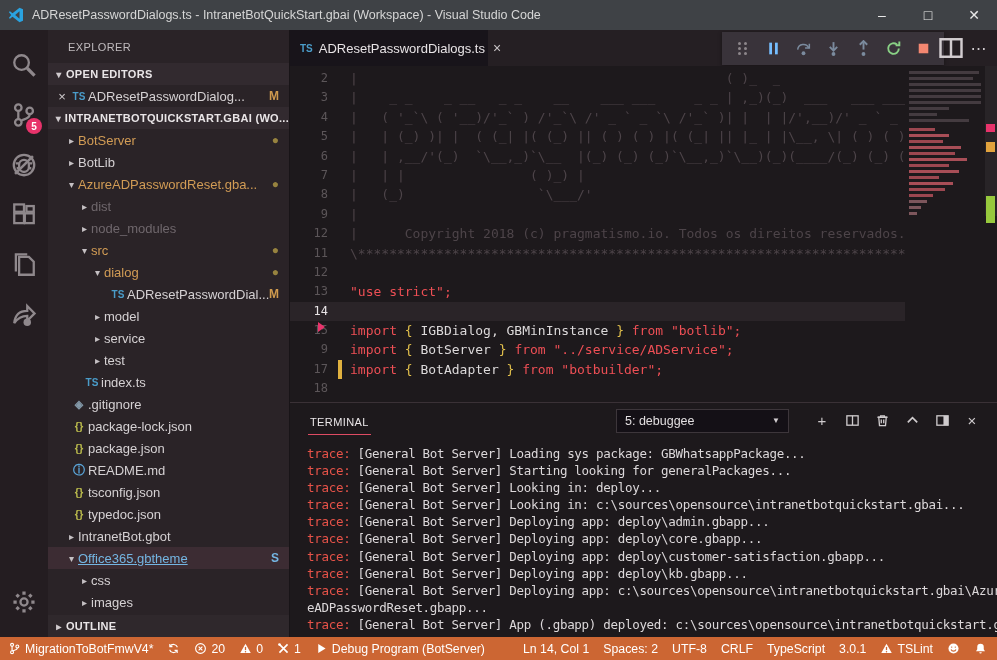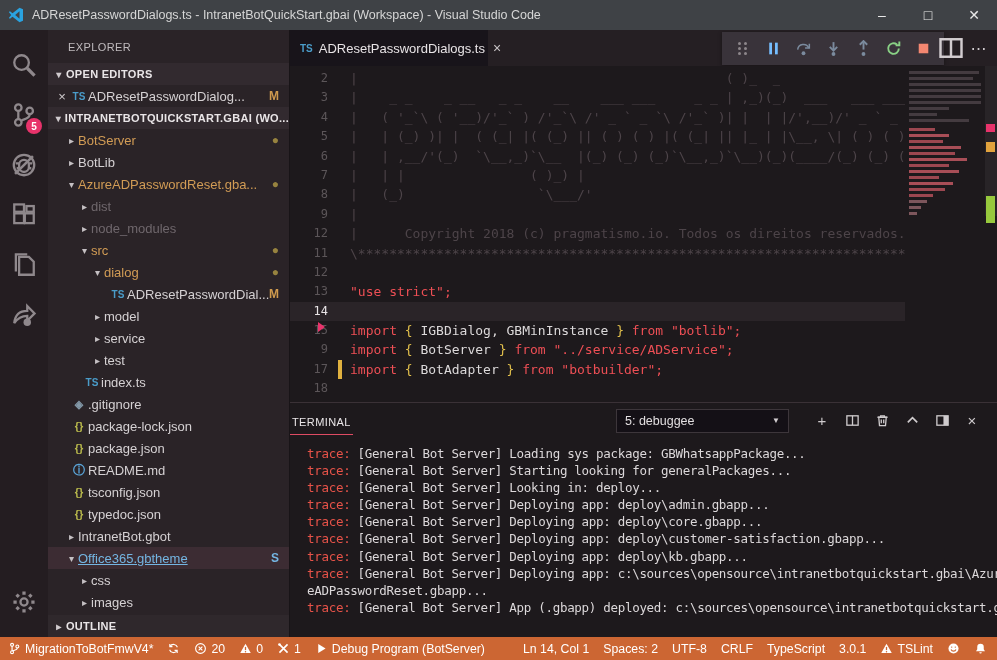--- a/index.html
+++ b/index.html
@@ -98,21 +98,21 @@
   .minimap { position:absolute; right:12px; top:0; width:80px; height:100%; }
   .minimap i { position:absolute; height:3px; display:block; }
   .ruler { position:absolute; right:0; top:0; width:12px; height:100%; }
   .ruler .slider { position:absolute; right:0; top:0; width:12px; height:150px; background:rgba(255,255,255,.05); }
   .ruler i { position:absolute; right:2px; width:9px; display:block; }
 
   
   .panel { height:235px; flex:0 0 235px; background:#1d191c; border-top:1px solid #3a3136;
     display:flex; flex-direction:column; }
   .panel-header { height:35px; flex:0 0 35px; display:flex; align-items:center; }
-  .panel-tab { font-size:11px; letter-spacing:0.4px; color:#eae6e8;
+  .panel-tab { margin-left:18px; font-size:11px; letter-spacing:0.4px; color:#eae6e8;
     padding:9px 2px 6px 2px; border-bottom:1.5px solid #de4b63; }
   .ph-right { margin-left:auto; display:flex; align-items:center; margin-right:12px; }
   .term-select { width:173px; height:24px; background:#141016; border:1px solid #3d363b; color:#e2dee0;
     font-size:12.5px; display:flex; align-items:center; padding:0 8px; margin-right:16px; }
   .term-select .caret { margin-left:auto; font-size:8px; color:#d2cdd0; }
   .ph-icon { width:26px; height:26px; display:flex; align-items:center; justify-content:center;
     color:#cfcbcd; margin-left:4px; font-size:15px; }
   .ph-icon svg { width:15px; height:15px; }
   .terminal { flex:1 1 auto; padding:7px 0 0 17px; font-family:"DejaVu Sans Mono", monospace;
     font-size:12.5px; letter-spacing:-0.3px; overflow:hidden; }
@@ -484,20 +484,21 @@
                   </svg>
                 </div>
                 <div class="ph-icon">×</div>
               </div>
           </div>
         </div>
         <div class="terminal" id="terminal">
             <div class="tl"><span class="pre">trace:</span><span class="txt"> [General Bot Server] Loading sys package: GBWhatsappPackage...</span></div>
             <div class="tl"><span class="pre">trace:</span><span class="txt"> [General Bot Server] Starting looking for generalPackages...</span></div>
             <div class="tl"><span class="pre">trace:</span><span class="txt"> [General Bot Server] Looking in: deploy...</span></div>
+            <div class="tl"><span class="pre">trace:</span><span class="txt"> [General Bot Server] Looking in: c:\sources\opensource\intranetbotquickstart.gbai...</span></div>
             <div class="tl"><span class="pre">trace:</span><span class="txt"> [General Bot Server] Deploying app: deploy\admin.gbapp...</span></div>
             <div class="tl"><span class="pre">trace:</span><span class="txt"> [General Bot Server] Deploying app: deploy\core.gbapp...</span></div>
             <div class="tl"><span class="pre">trace:</span><span class="txt"> [General Bot Server] Deploying app: deploy\customer-satisfaction.gbapp...</span></div>
             <div class="tl"><span class="pre">trace:</span><span class="txt"> [General Bot Server] Deploying app: deploy\kb.gbapp...</span></div>
             <div class="tl"><span class="pre">trace:</span><span class="txt"> [General Bot Server] Deploying app: c:\sources\opensource\intranetbotquickstart.gbai\Azur</span></div>
             <div class="tl"><span class="txt">eADPasswordReset.gbapp...</span></div>
             <div class="tl"><span class="pre">trace:</span><span class="txt"> [General Bot Server] App (.gbapp) deployed: c:\sources\opensource\intranetbotquickstart.g</span></div>
           </div>
       </div>
     </div>

